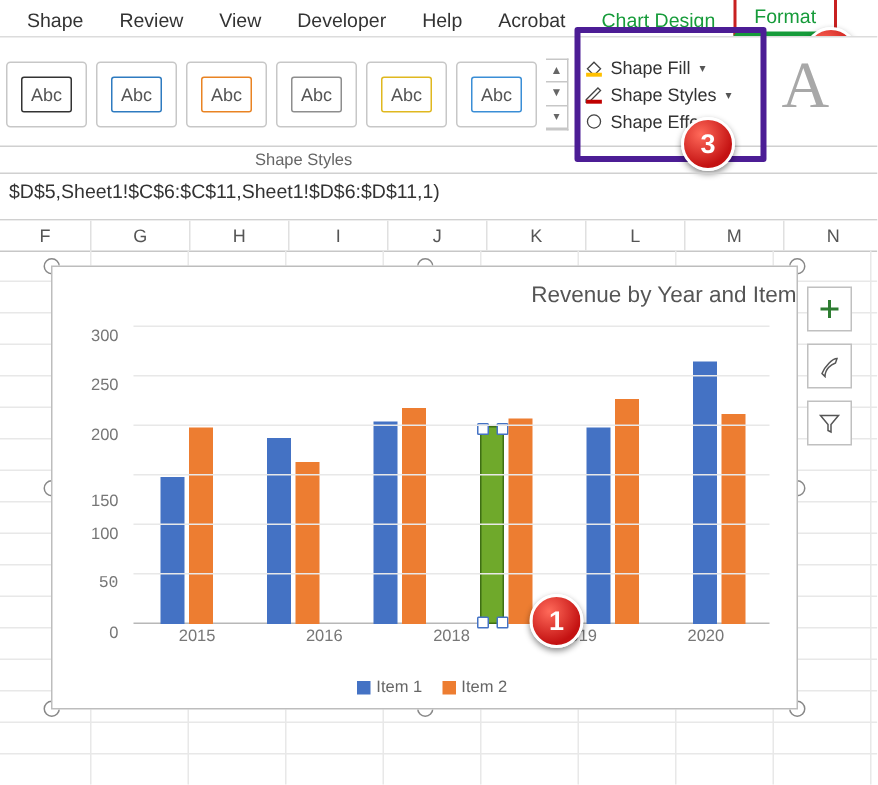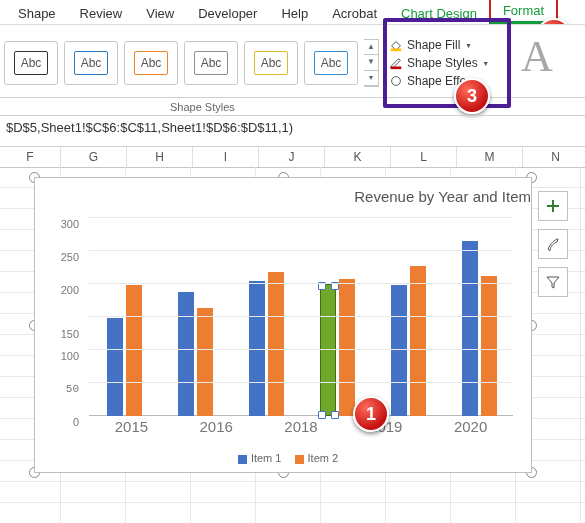--- a/index.html
+++ b/index.html
@@ -45,21 +45,21 @@
 .y-tick{position:absolute;right:6px;font-size:11px;color:#777;transform:translateY(50%)} 
 .gridline{position:absolute;left:0;right:0;border-top:1px solid #e8e8e8}
 .baseline{position:absolute;left:0;right:0;bottom:0;border-top:1px solid #b8b8b8}
 .bars{position:absolute;inset:0}
 .bar{position:absolute;bottom:0;width:16px}
 .bar.i1{background:#4472c4}
 .bar.i2{background:#ed7d31}
 .bar.sel{background:#6fa92b;border:1px solid #3f6f14;box-sizing:border-box}
 .pt-handle{position:absolute;width:6px;height:6px;background:#fff;border:1px solid #4472c4;border-radius:1px}
 .x-labels{position:absolute;left:54px;right:18px;top:240px;height:18px;display:flex}
-.x-lab{flex:1;text-align:center;font-size:15px;color:#777}
+.x-lab{flex:1;text-align:center;font-size:11px;color:#777}
 .legend{position:absolute;left:0;right:0;bottom:8px;text-align:center;font-size:11px;color:#666}
 .legend .sw{display:inline-block;width:9px;height:9px;margin:0 4px 0 10px;vertical-align:middle}
 .side-btns{position:absolute;left:538px;top:44px;display:flex;flex-direction:column;gap:8px}
 .side-btn{width:28px;height:28px;border:1px solid #c0c0c0;background:#fff;display:flex;align-items:center;justify-content:center;cursor:pointer}
 
 .callout{position:absolute;width:32px;height:32px;border-radius:50%;background:radial-gradient(circle at 35% 30%,#ff6a5a,#c41212 70%);border:2px solid #fff;box-shadow:0 2px 4px rgba(0,0,0,.45);color:#fff;font-weight:bold;font-size:18px;display:flex;align-items:center;justify-content:center;font-family:Arial}
 .c1{left:318px;top:218px}
 .chev{font-size:8px;color:#555;margin-left:2px}
 </style>
 </head>

